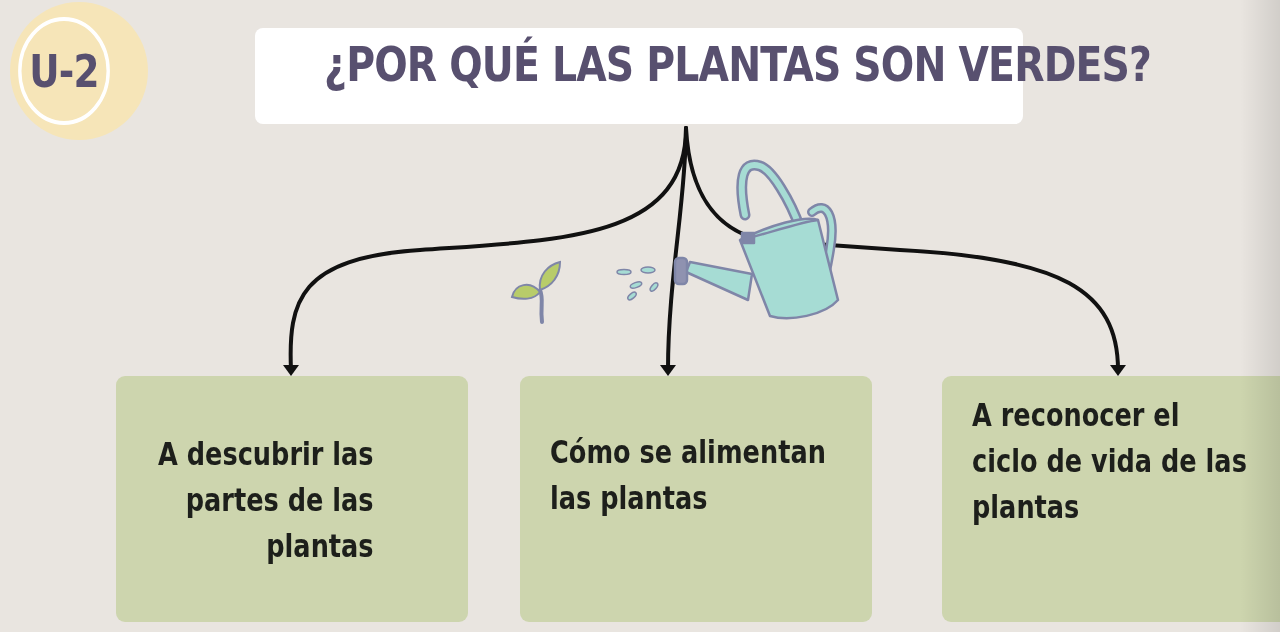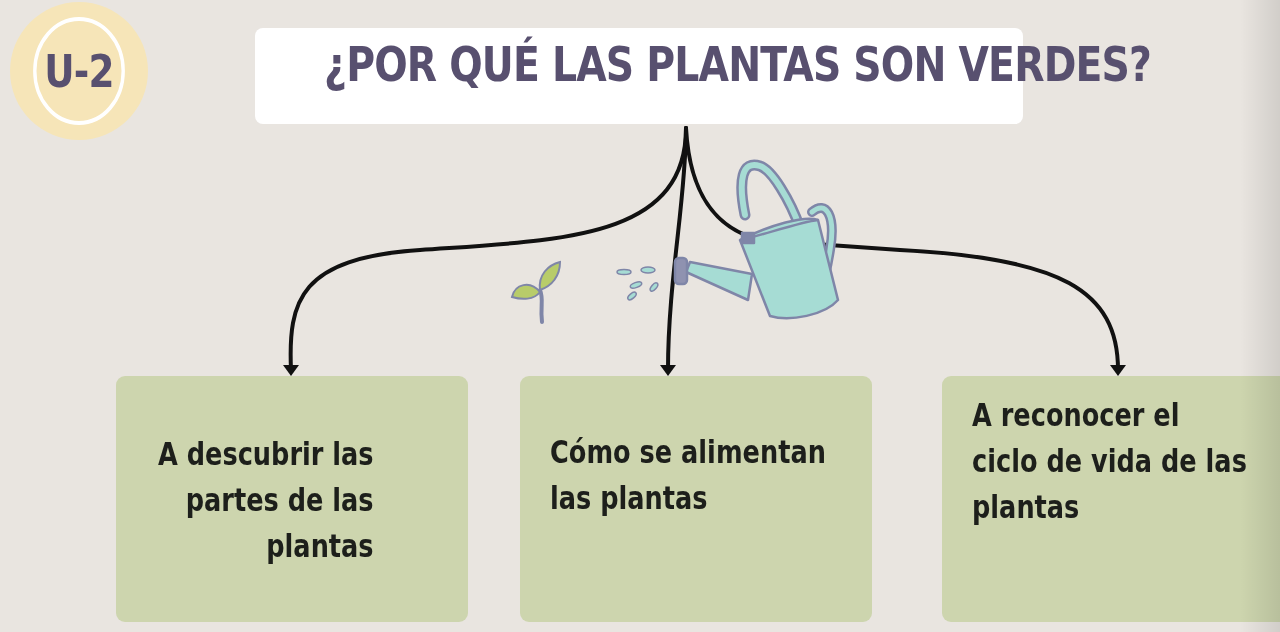--- a/index.html
+++ b/index.html
@@ -4,21 +4,21 @@
 <style>
   html, body { margin:0; padding:0; }
   body {
     width:1280px; height:632px; overflow:hidden; position:relative;
     background:#e9e5e0;
     font-family: "Liberation Sans", sans-serif;
   }
   .badge-outer {
     position:absolute; left:10px; top:2px; width:138px; height:138px;
     border-radius:50%; background:#f6e5b8;
-    display:flex; align-items:center; justify-content:center;
+    display:flex; align-items:center; justify-content:flex-start;
   }
   .badge-inner {
     width:108px; height:108px; border-radius:50%;
     border:4px solid #ffffff; box-sizing:border-box;
     display:flex; align-items:center; justify-content:center;
     color:#58506f; font-family:"DejaVu Sans", sans-serif; font-weight:bold;
     font-size:44px; letter-spacing:-1px; transform:scaleX(0.85);
   }
   .title-box {
     position:absolute; left:255px; top:28px; width:768px; height:96px;

